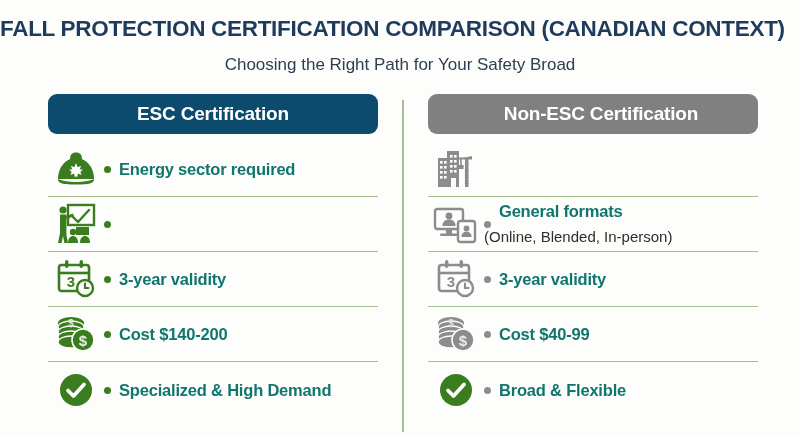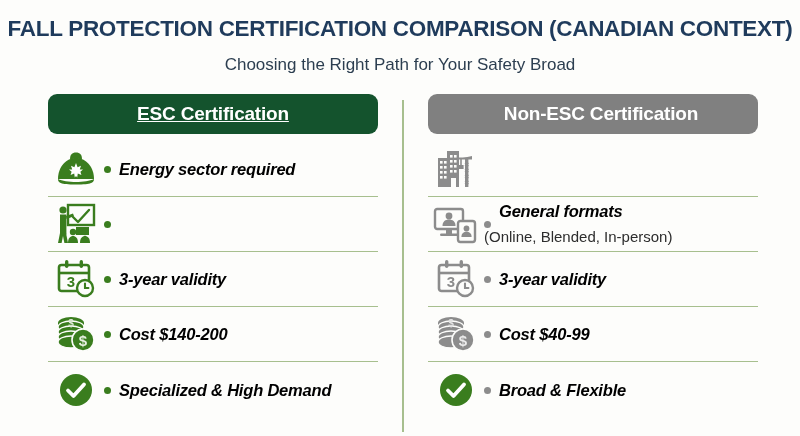--- a/index.html
+++ b/index.html
@@ -13,21 +13,21 @@
     font-family: "Liberation Sans", sans-serif;
     overflow: hidden;
     position: relative;
   }
 
   
   .page-title {
     position: absolute;
     top: 16px;
     left: 0;
-    width: 800px;
+    width: 736px;
     text-align: center;
     font-size: 22.5px;
     font-weight: bold;
     letter-spacing: -0.3px;
     color: #1f3b5c;
     white-space: nowrap;
   }
   .page-subtitle {
     position: absolute;
     top: 55px;
@@ -68,21 +68,21 @@
     height: 40px;
     border-radius: 9px;
     display: flex;
     align-items: center;
     justify-content: center;
     color: #ffffff;
     font-size: 19px;
     font-weight: bold;
     letter-spacing: -0.2px;
   }
-  .col-header.green { background: #14532d; text-decoration: underline; }
+  .col-header.green { background: #0c4a6e; }
   .col-header.gray  { background: #808080; padding-left: 16px; }
 
   .rows {
     margin-top: 8px;
   }
   .row {
     display: flex;
     align-items: center;
     height: 55px;
     border-bottom: 1.6px solid #a7bf8e;
@@ -115,25 +115,24 @@
   .bullet-gray  { background: #8c8c8c; }
 
   .row-text {
     display: flex;
     flex-direction: column;
     justify-content: center;
   }
   .row-label {
     font-size: 16.5px;
     font-weight: bold;
-    color: #000000;
+    color: #0f766e;
     letter-spacing: -0.2px;
     line-height: 1.15;
     white-space: nowrap;
-    font-style: italic;
   }
   .row-sublabel {
     font-size: 15px;
     font-weight: normal;
     color: #2d2d2d;
     line-height: 1.15;
     white-space: nowrap;
     margin-top: 7px;
     margin-left: -15px;
   }

